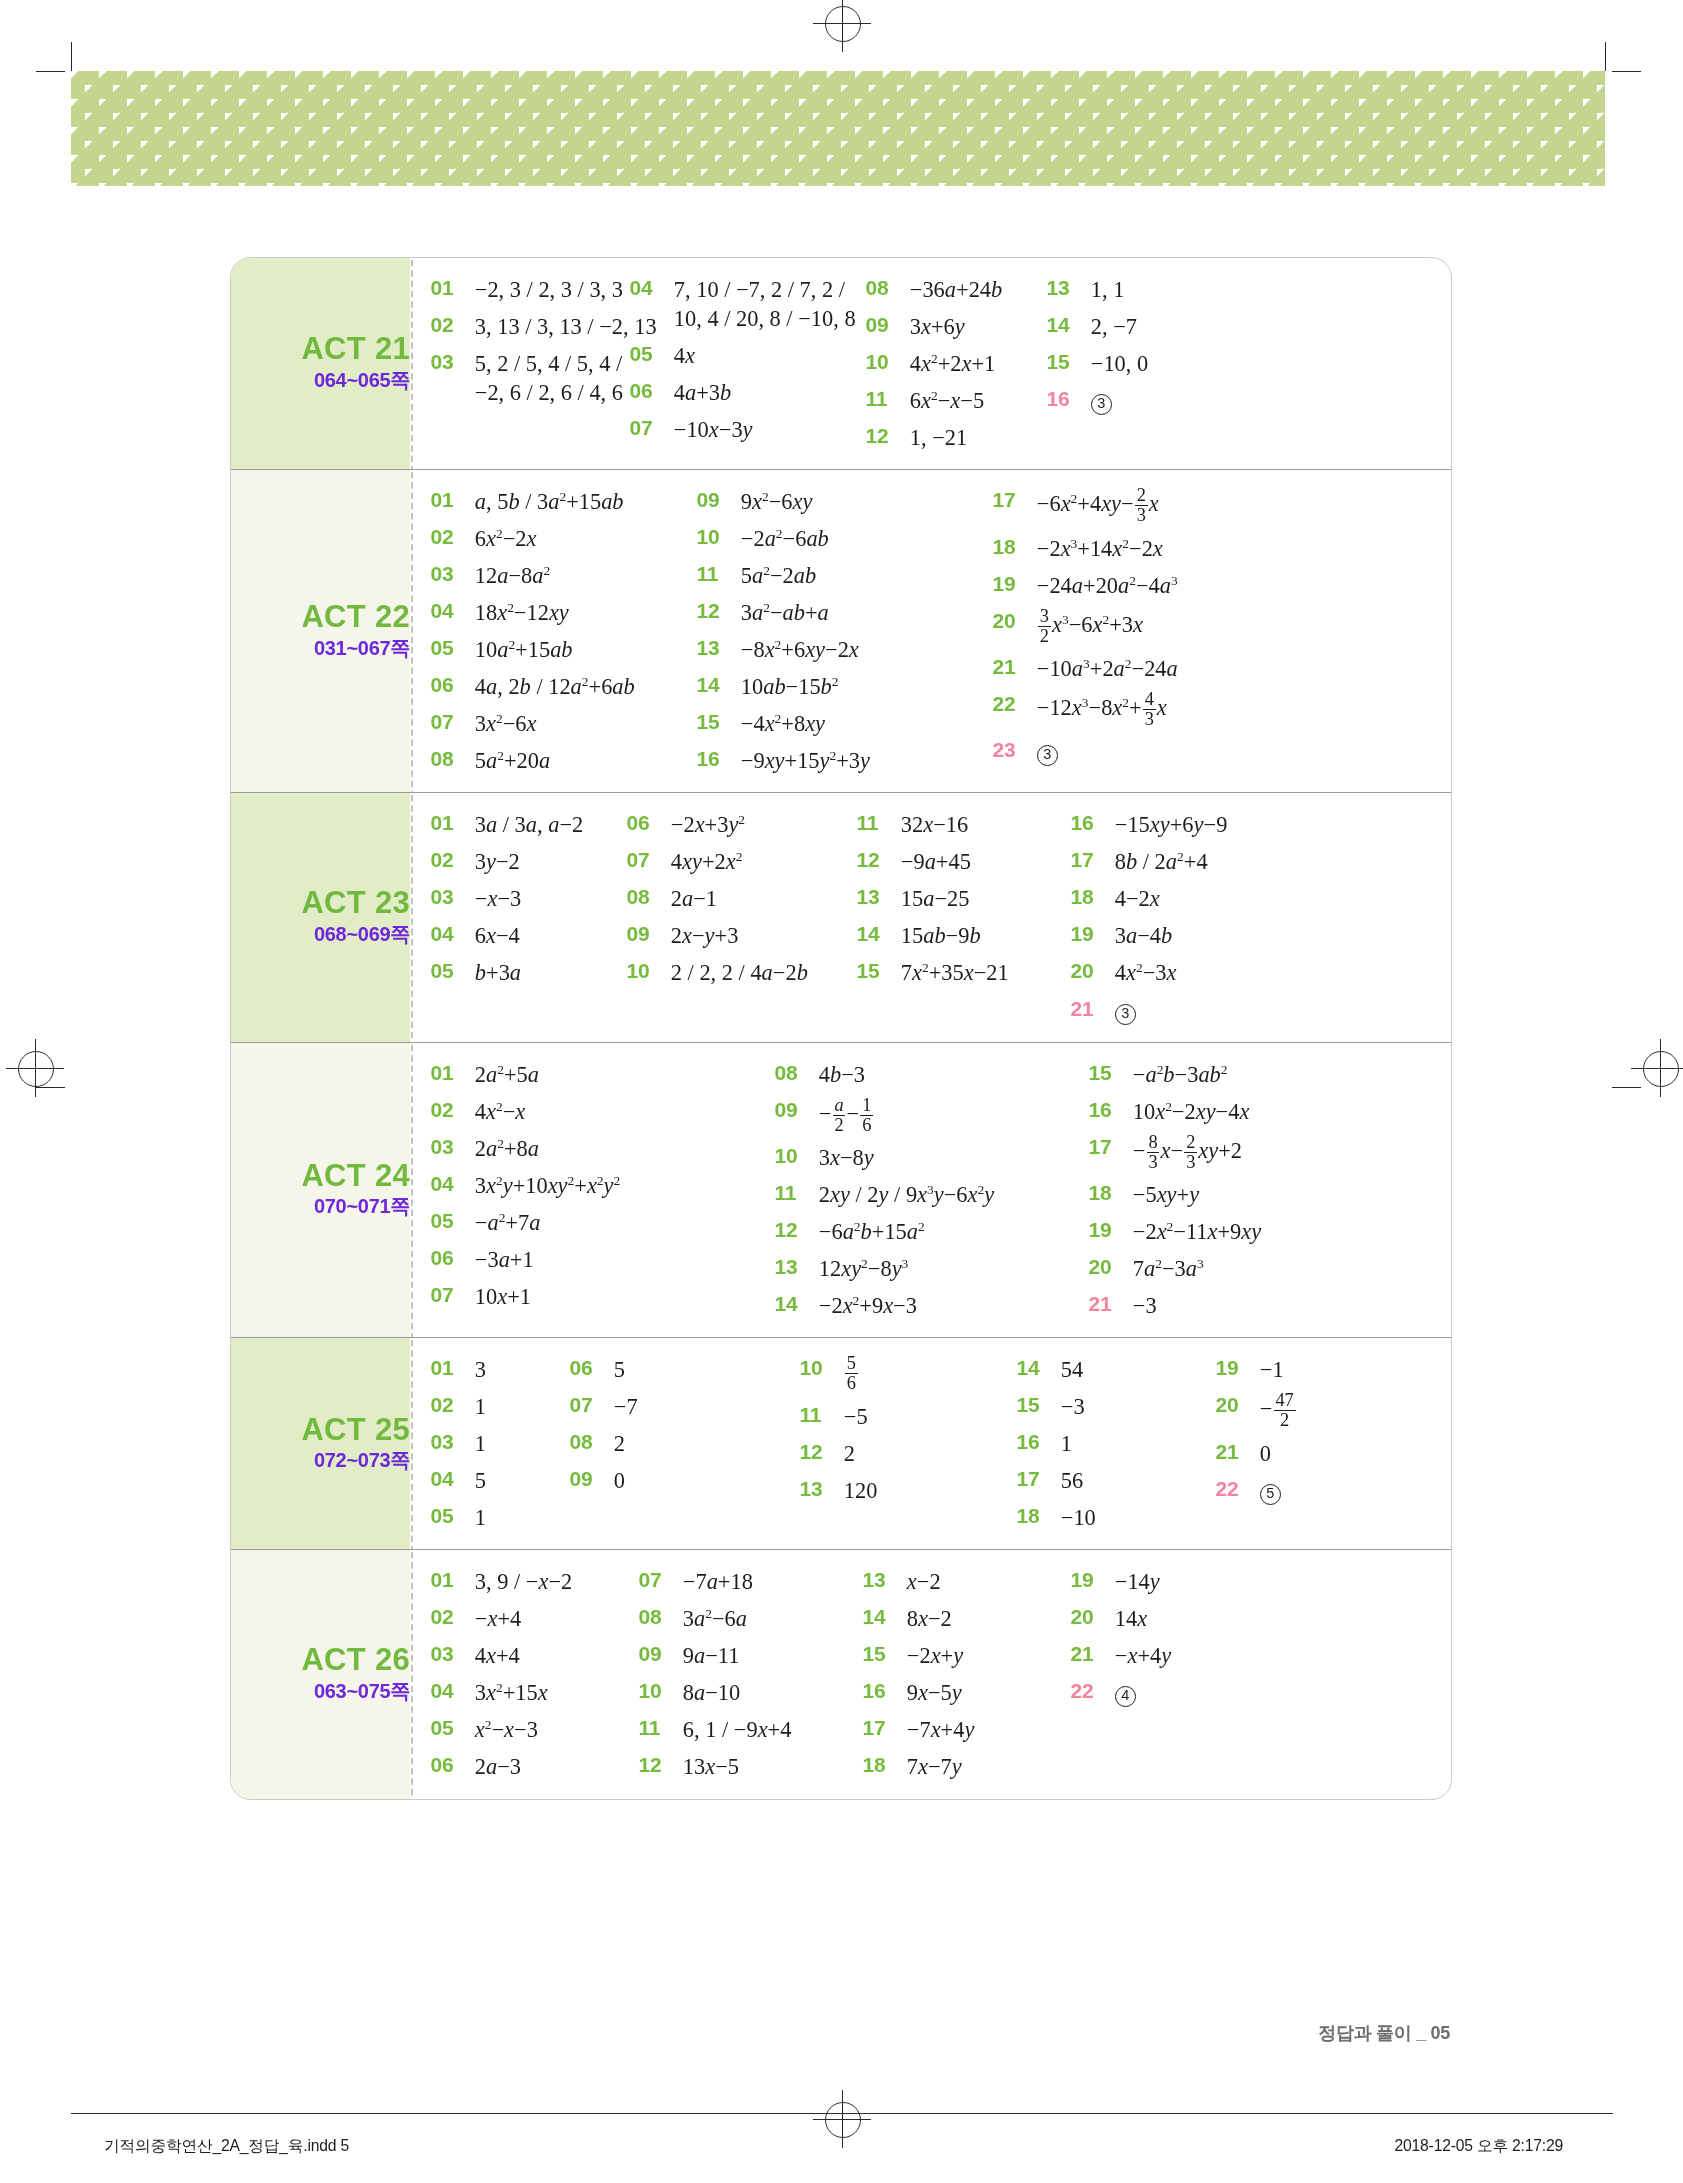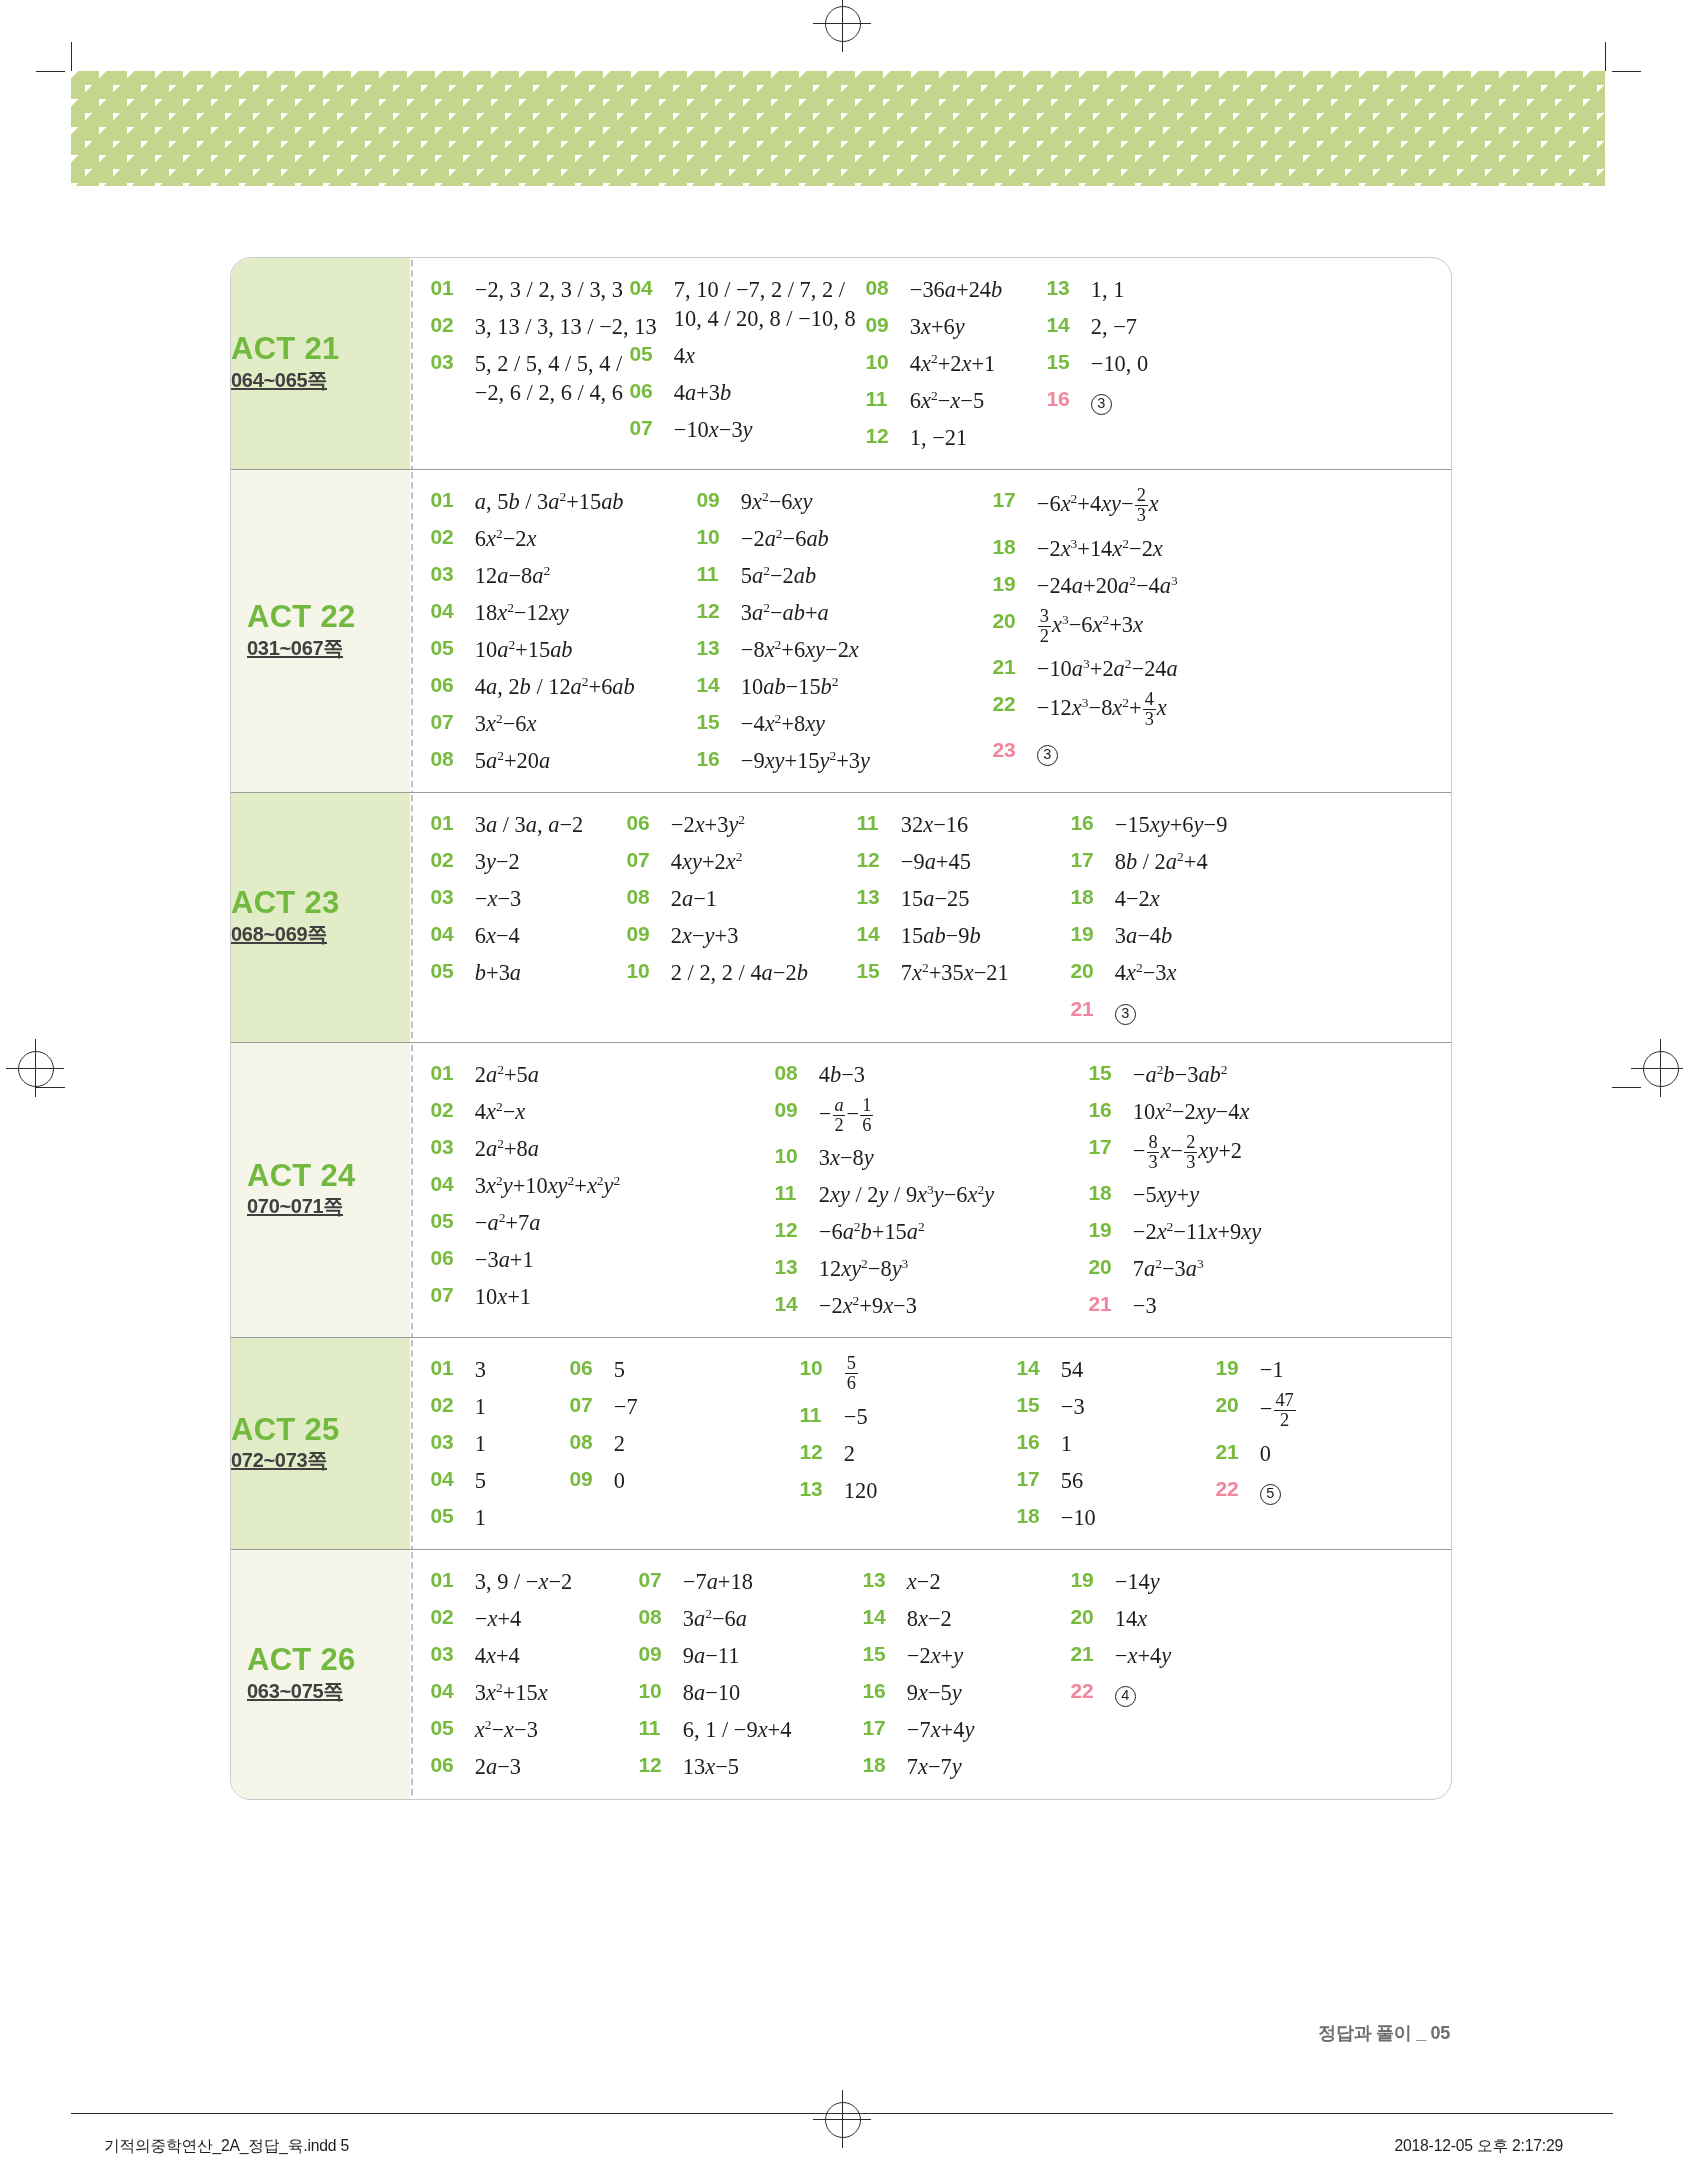--- a/index.html
+++ b/index.html
@@ -78,44 +78,43 @@
     min-height: 60px;
   }
   .act-row:last-child { border-bottom: none; }
 
   .label-cell {
     width: 179px;
     flex: 0 0 179px;
     position: relative;
     display: flex;
     flex-direction: column;
-    align-items: flex-start;
+    align-items: flex-end;
     justify-content: center;
     padding: 20.5px 0;
     box-sizing: border-box;
   }
   .label-cell.tint-green { background: #e2ecc7; }
   .label-cell.tint-cream { background: #f6f5e9; padding-left: 16px; }
 
   .act-title {
     font-size: 31px;
     font-weight: bold;
     color: #72ba3f;
     letter-spacing: 0.3px;
     line-height: 1.05;
     white-space: nowrap;
   }
   .act-pages {
     margin-top: 1px;
     font-size: 20px;
     font-weight: bold;
-    color: #404040;
+    color: #6d28d9;
     letter-spacing: -0.3px;
     white-space: nowrap;
-    text-decoration: underline;
   }
 
   
   .dotted-div {
     position: absolute;
     top: 0; bottom: 0;
     left: 179px;
     width: 4.2px;
     background-image: radial-gradient(#c2c2c2 45%, transparent 47%);
     background-size: 4.2px 10.3px;

